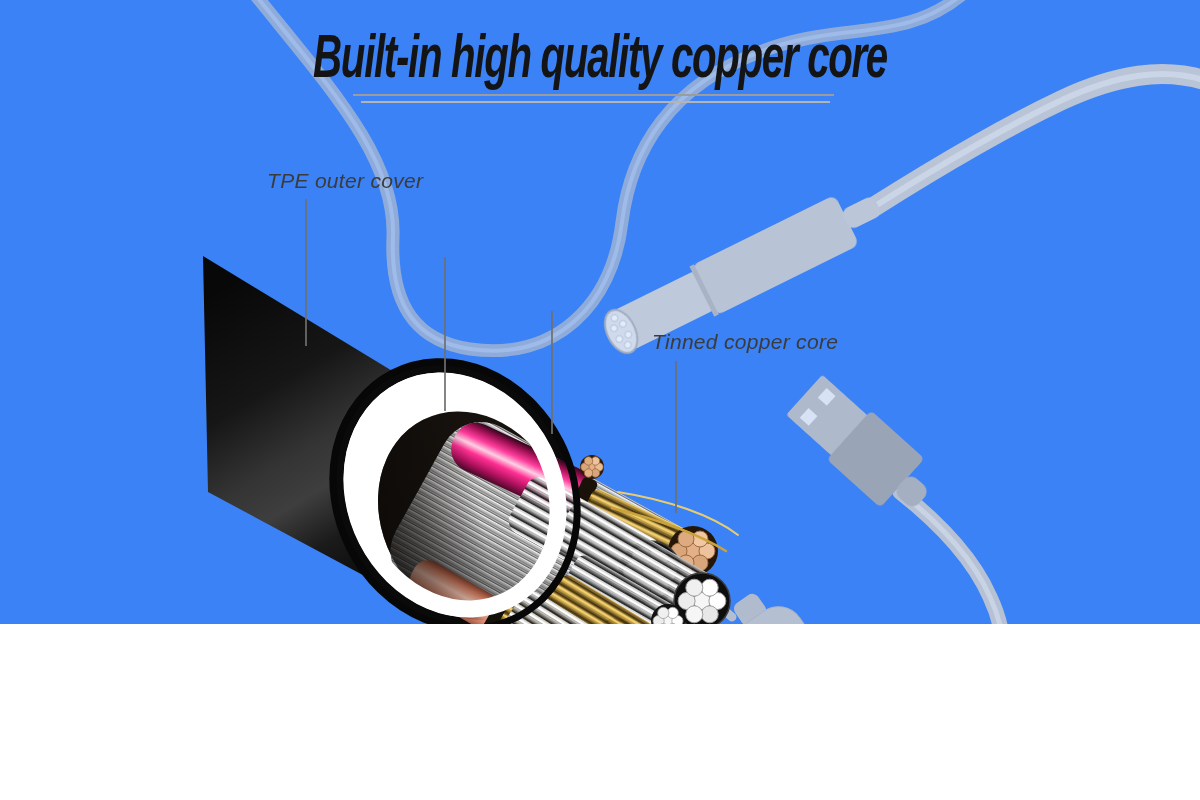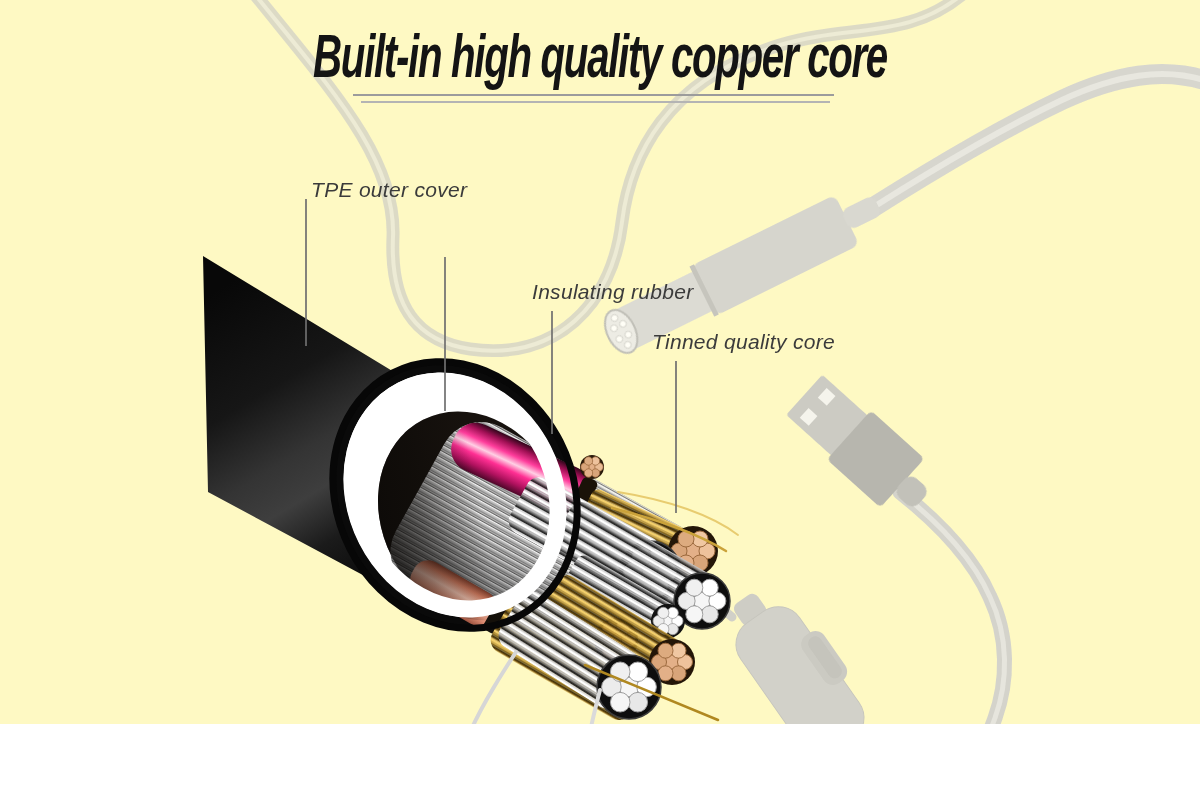--- a/index.html
+++ b/index.html
@@ -1,34 +1,34 @@
 <!DOCTYPE html>
 <html><head>
 <meta charset="utf-8">
 <style>
   html,body{margin:0;padding:0;background:#fff;}
   #stage{
-    position:relative;width:1200px;height:724px;overflow:hidden;
-    background:#fef9c3;font-family:"Liberation Sans",sans-serif;
+    position:relative;width:1200px;height:624px;overflow:hidden;
+    background:#3b82f6;font-family:"Liberation Sans",sans-serif;
   }
   #artwork{position:absolute;left:0;top:0;z-index:1;}
   .txt{position:absolute;z-index:2;white-space:nowrap;}
   #title{
     left:0;top:26px;width:1200px;text-align:center;
     font-size:61px;font-weight:bold;font-style:italic;
     letter-spacing:-2px;color:#141414;line-height:1;
     transform:scaleX(0.66);transform-origin:600px 0;
   }
   .rule{position:absolute;z-index:2;}
   #rule1{left:353px;top:94px;width:481px;height:2px;background:#9c9c9c;}
   #rule2{left:361px;top:101px;width:469px;height:2px;background:#b4b4b4;}
   .callout{
     font-style:italic;font-size:21px;color:#3b3b3b;letter-spacing:.3px;
   }
-  #callout-tpe{left:267px;top:178px;margin-left:44px;}
+  #callout-tpe{left:267px;top:169px;}
   #callout-tinfoil{left:421px;top:225px;}
   #callout-rubber{left:532px;top:280px;}
   #callout-core{left:652px;top:330px;}
 </style>
 </head>
 <body>
 
 <div id="stage">
 
 <svg id="artwork" width="1200" height="800" viewBox="0 0 1200 800" xmlns="http://www.w3.org/2000/svg">
@@ -299,16 +299,15 @@
     <line x1="552" y1="311" x2="552" y2="434"></line>
     <line x1="676" y1="361" x2="676" y2="513"></line>
   </g>
 </svg>
 
 <div id="title" class="txt">Built-in high quality copper core</div>
 <div id="rule1" class="rule"></div>
 <div id="rule2" class="rule"></div>
 
 <div id="callout-tpe" class="txt callout">TPE outer cover</div>
-<div id="callout-rubber" class="txt callout">Insulating rubber</div>
-<div id="callout-core" class="txt callout">Tinned quality core</div>
+<div id="callout-core" class="txt callout">Tinned copper core</div>
 
 </div>
 
 </body></html>

